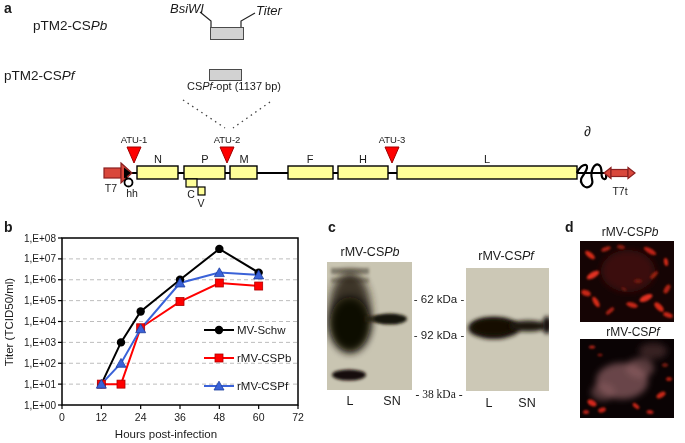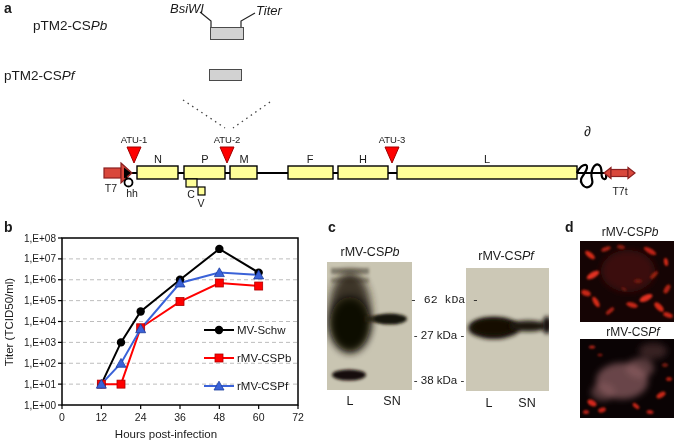--- a/index.html
+++ b/index.html
@@ -33,20 +33,21 @@
   <svg class="abs" style="left:160px;top:0px;" width="140" height="45">
     <polyline points="40,12 51,21 51,28" fill="none" stroke="#222" stroke-width="1.2"></polyline>
     <polyline points="95,13 81,21 81,28" fill="none" stroke="#222" stroke-width="1.2"></polyline>
   </svg>
 
   <div class="abs gene-insert-box" style="left:210px;top:27px;width:32px;height:11px;"></div>
 
   <span class="abs construct-name" style="left:4px;top:68px;"><span>pTM2-CS</span><i>Pf</i></span>
 
   <div class="abs gene-insert-box" style="left:209px;top:69px;width:31px;height:10px;"></div>
+  <span class="abs insert-label" style="left:180px;top:80px;width:108px;"><span>CS</span><i>Pf</i><span>-opt (1137 bp)</span></span>
 
 
   <svg id="genome-svg" class="abs" style="left:0px;top:95px;" width="685" height="120">
       <line x1="183" y1="5" x2="225" y2="33" stroke="#444" stroke-width="1.3" stroke-dasharray="1.5 4"></line>
       <line x1="270" y1="7" x2="233" y2="33" stroke="#444" stroke-width="1.3" stroke-dasharray="1.5 4"></line>
       <line x1="124" y1="78" x2="611" y2="78" stroke="#000" stroke-width="2"></line>
       <rect x="104" y="73" width="17" height="10" fill="#d9473b" stroke="#8b2020" stroke-width="1.2"></rect>
       <polygon points="121,68 132,78 121,88" fill="#d9473b" stroke="#8b2020" stroke-width="1.2"></polygon>
       <polygon points="124,72.5 131,78 124,83.5" fill="#000"></polygon>
       <text x="111" y="97" text-anchor="middle" font-size="10.5">T7</text>
@@ -197,23 +198,23 @@
             <feGaussianBlur stdDeviation="2"></feGaussianBlur>
           </filter>
       </defs>
       <ellipse cx="28" cy="60" rx="26" ry="11" fill="#1e1810" filter="url(#b3)"></ellipse>
       <ellipse cx="27" cy="59" rx="21" ry="8" fill="#120d06" filter="url(#b3)"></ellipse>
       <ellipse cx="62" cy="58" rx="19" ry="5.5" fill="#1c160d" filter="url(#b3)"></ellipse>
       <ellipse cx="81" cy="57" rx="4.5" ry="9" fill="#15100a" filter="url(#b3)"></ellipse>
     </svg>
   </div>
 
-  <span class="abs kda-label" style="left:410px;top:293px;font-family:Liberation Mono, monospace;">- 62 kDa -</span>
-  <span class="abs kda-label" style="left:410px;top:329px;">- 27 kDa -</span>
-  <span class="abs kda-label" style="left:410px;top:374px;">- 38 kDa -</span>
+  <span class="abs kda-label" style="left:410px;top:293px;">- 62 kDa -</span>
+  <span class="abs kda-label" style="left:410px;top:329px;">- 92 kDa -</span>
+  <span class="abs kda-label" style="left:410px;top:388px;font-family:Liberation Serif, serif;">- 38 kDa -</span>
 
   <span class="abs lane-label" style="left:342px;top:394px;width:16px;">L</span>
   <span class="abs lane-label" style="left:380px;top:394px;width:24px;">SN</span>
   <span class="abs lane-label" style="left:481px;top:396px;width:16px;">L</span>
   <span class="abs lane-label" style="left:515px;top:396px;width:24px;">SN</span>
 
   <span class="abs panel-letter" style="left:565px;top:219px;">d</span>
 
   <span class="abs micro-title" style="left:585px;top:225px;width:90px;"><span>rMV-CS</span><i>Pb</i></span>
 

